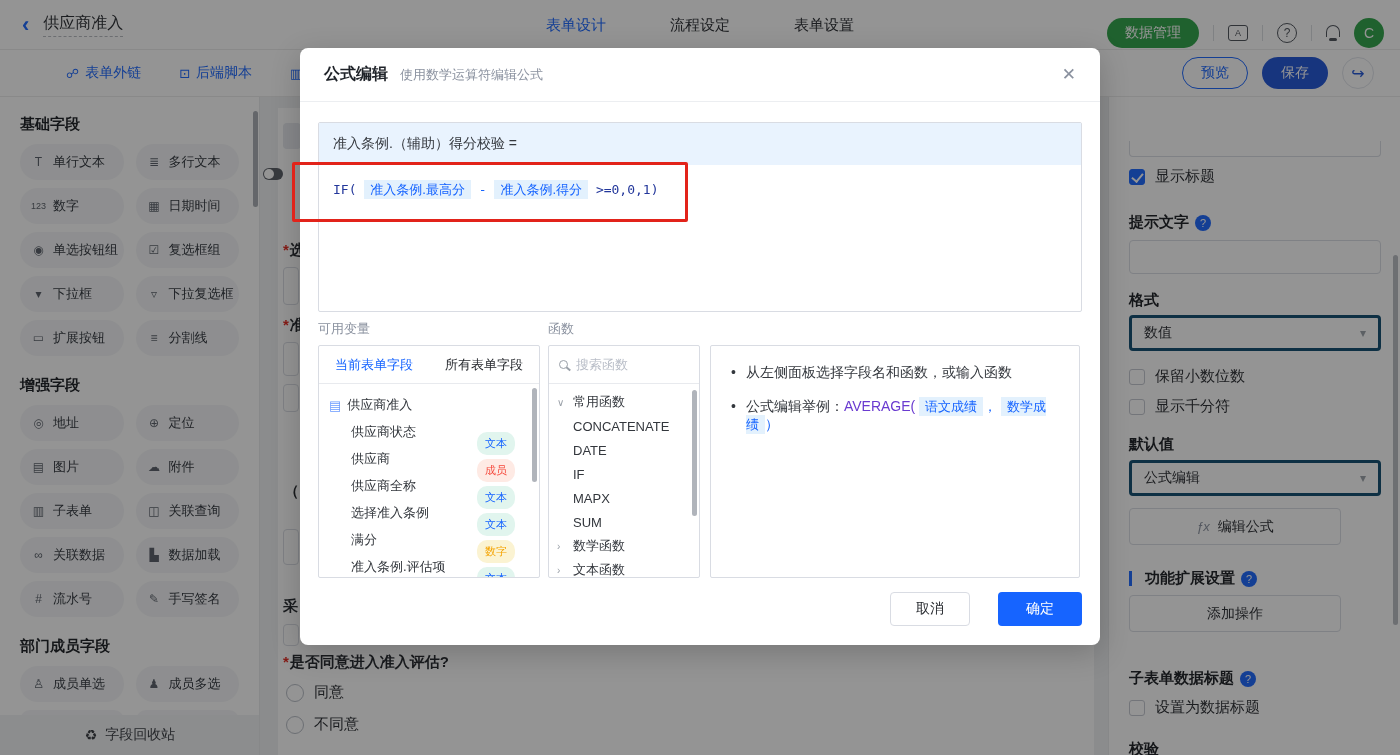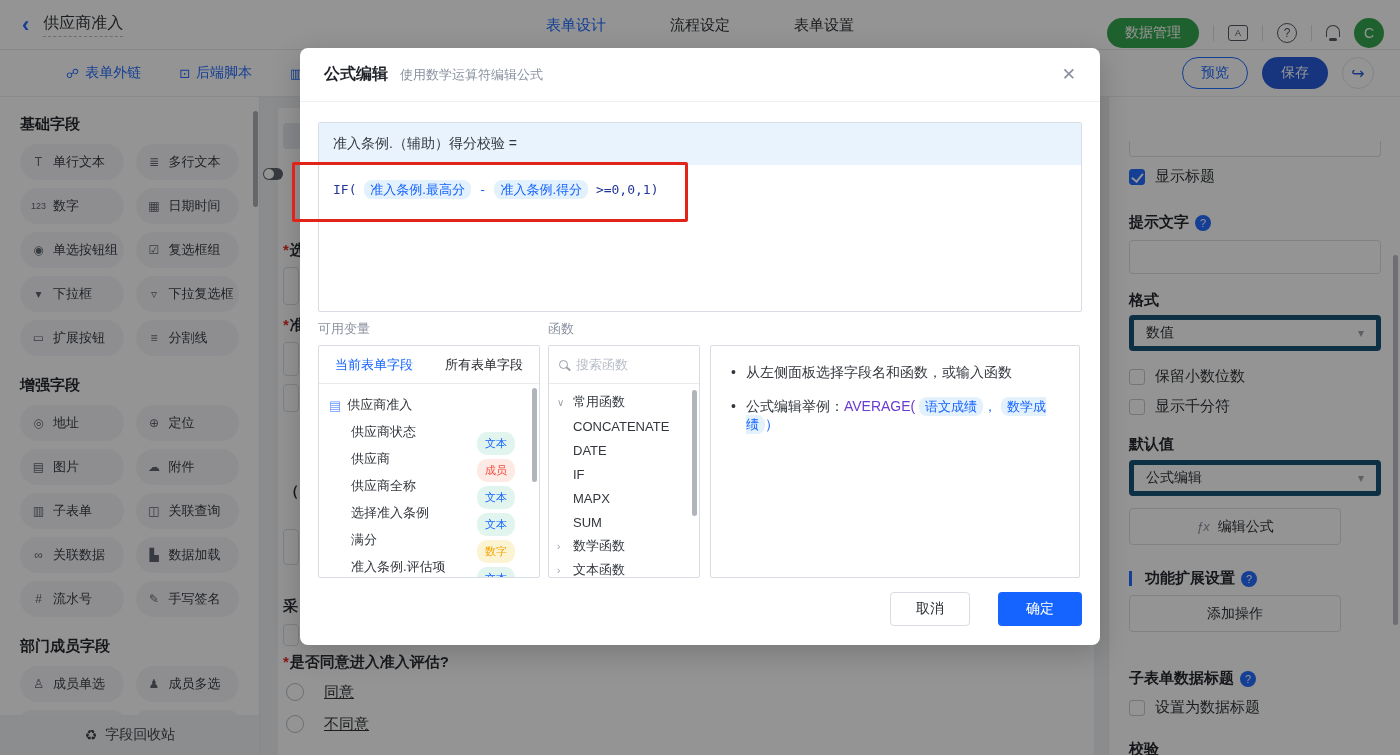--- a/index.html
+++ b/index.html
@@ -43,54 +43,54 @@
   .side-scroll { position:absolute; left:253px; top:14px; width:5px; height:96px; border-radius:3px; background:#a8acb3; }
 
   .canvas { position:absolute; left:260px; top:97px; width:848px; height:658px; background:#eef0f3; }
   .form-card { position:absolute; left:18px; top:11px; width:816px; height:647px; background:#fff; }
   .frag-label { position:absolute; font-size:15px; font-weight:700; color:#1f2329; white-space:nowrap; }
   .req { color:#e2231a; margin-right:1px; font-weight:700; }
   .frag-box { position:absolute; background:#fff; border:1px solid #d9dce3; border-radius:4px; }
   .frag-tag { position:absolute; background:#e7e9ee; border-radius:4px; }
   .frag-toggle { position:absolute; width:20px; height:12px; border-radius:6px; background:#565b63; }
   .frag-toggle::after { content:""; position:absolute; left:1px; top:1px; width:10px; height:10px; border-radius:50%; background:#fff; }
-  .radio-row { position:absolute; display:flex; gap:20px; font-size:15px; color:#26292e;text-decoration:underline; }
+  .radio-row { position:absolute; display:flex; align-items:center; gap:10px; font-size:15px; color:#26292e; }
   .radio { width:18px; height:18px; border-radius:50%; border:1px solid #b6bbc4; background:#fff; }
 
   .rightbar { position:absolute; left:1108px; top:97px; width:292px; height:658px; background:#fff; border-left:1px solid #e7e9ec; }
   .rb-tabs { position:absolute; left:0; top:0; width:292px; height:42px; border-bottom:1px solid #ececec; display:flex; align-items:center; justify-content:center; gap:56px; }
   .rb-tab { font-size:15px; color:#26292e; position:relative; height:42px; display:flex; align-items:center; }
   .rb-tab.active { color:#1664ff; }
   .rb-tab.active::after { content:""; position:absolute; left:50%; transform:translateX(-50%); bottom:0; width:64px; height:3px; background:#1664ff; }
   .rb-label { position:absolute; left:20px; font-size:15px; font-weight:700; color:#171a1f; display:flex; align-items:center; gap:6px; }
   .rb-help { width:16px; height:16px; border-radius:50%; background:#1664ff; color:#fff; font-size:11px; display:flex; align-items:center; justify-content:center; font-weight:400; }
   .rb-input { position:absolute; left:20px; width:252px; background:#fff; border:1px solid #d9dce3; border-radius:4px; }
   .rb-input.cut { border-top:none; border-radius:0 0 4px 4px; }
-  .rb-select { position:absolute; left:20px; width:252px; height:36px; border:5px solid #0c4a6e; border-radius:4px; display:flex; align-items:center; justify-content:space-between; padding:0 12px; font-size:14px; color:#26292e; background:#fff; }
+  .rb-select { position:absolute; left:20px; width:252px; height:36px; border:3px solid #0c4a6e; border-radius:4px; display:flex; align-items:center; justify-content:space-between; padding:0 12px; font-size:14px; color:#26292e; background:#fff; }
   .rb-select .chev { color:#9aa0a8; font-size:12px; }
   .rb-check { position:absolute; left:20px; display:flex; align-items:center; gap:10px; font-size:15px; color:#26292e; }
   .cb { width:16px; height:16px; border:1px solid #c3c7cf; border-radius:3px; background:#fff; position:relative; }
   .cb.checked { background:#1664ff; border-color:#1664ff; }
   .cb.checked::after { content:""; position:absolute; left:4px; top:1px; width:5px; height:9px; border:solid #fff; border-width:0 2px 2px 0; transform:rotate(40deg); }
   .rb-btn { position:absolute; left:20px; width:212px; height:37px; border:1px solid #d9dce3; border-radius:4px; background:#fff; display:flex; align-items:center; justify-content:center; gap:8px; font-size:14px; color:#26292e; }
   .fx { color:#8a919f; font-style:italic; font-size:13px; }
   .blue-bar { width:3px; height:15px; background:#1664ff; display:inline-block; margin-right:7px; }
   .page-scroll { position:absolute; left:1393px; top:255px; width:5px; height:370px; border-radius:3px; background:#b9bcc2; z-index:1; }
 
   
   .overlay { position:absolute; inset:0; background:rgba(17,17,17,0.45); z-index:10; }
   .modal { position:absolute; left:300px; top:48px; width:800px; height:597px; background:#fff; border-radius:8px; z-index:20; box-shadow:0 8px 30px rgba(0,0,0,.2); }
   .m-head { height:54px; display:flex; align-items:center; padding:0 24px; border-bottom:1px solid #eceef1; }
   .m-title { font-size:16px; font-weight:700; color:#1f2329; }
   .m-sub { font-size:13px; color:#8a919f; margin-left:12px; }
   .m-close { margin-left:auto; color:#8a919f; font-size:17px; cursor:pointer; }
   .fbox { position:absolute; left:18px; top:74px; width:764px; height:190px; border:1px solid #d9dce3; border-radius:2px; overflow:hidden; }
   .fbox-head { height:42px; background:#e9f3fe; display:flex; align-items:center; padding:0 14px; font-size:14px; color:#33373d; }
   .fbox-body { padding:16px 14px; font-family:"DejaVu Sans Mono",monospace; font-size:13px; color:#23379b; }
-  .chip { background:#e3f1fd; color:#1664ff; border-radius:8px; padding:2px 6px; font-family:"Liberation Sans","DejaVu Sans",sans-serif; font-size:13px; }
+  .chip { background:#e3f1fd; color:#1664ff; border-radius:0; padding:2px 6px; font-family:"Liberation Sans","DejaVu Sans",sans-serif; font-size:13px; }
   .op-blue { color:#1664ff; }
   .panel-label { position:absolute; font-size:13px; color:#8a919f; }
   .panel { position:absolute; top:297px; height:233px; border:1px solid #d9dce3; border-radius:2px; background:#fff; overflow:hidden; }
   .vp { left:18px; width:222px; }
   .vp-tabs { height:38px; border-bottom:1px solid #e8eaee; display:flex; align-items:center; justify-content:space-around; font-size:13px; }
   .vp-tab { color:#26292e; } .vp-tab.active { color:#1664ff; }
   .tree { padding:8px 10px; font-size:13px; color:#33373d; }
   .tree-root { display:flex; align-items:center; gap:6px; height:26px; }
   .doc-ic { color:#6b9bff; font-size:13px; }
   .tree-item { display:flex; align-items:center; justify-content:space-between; height:27px; padding-left:22px; padding-right:14px; }

